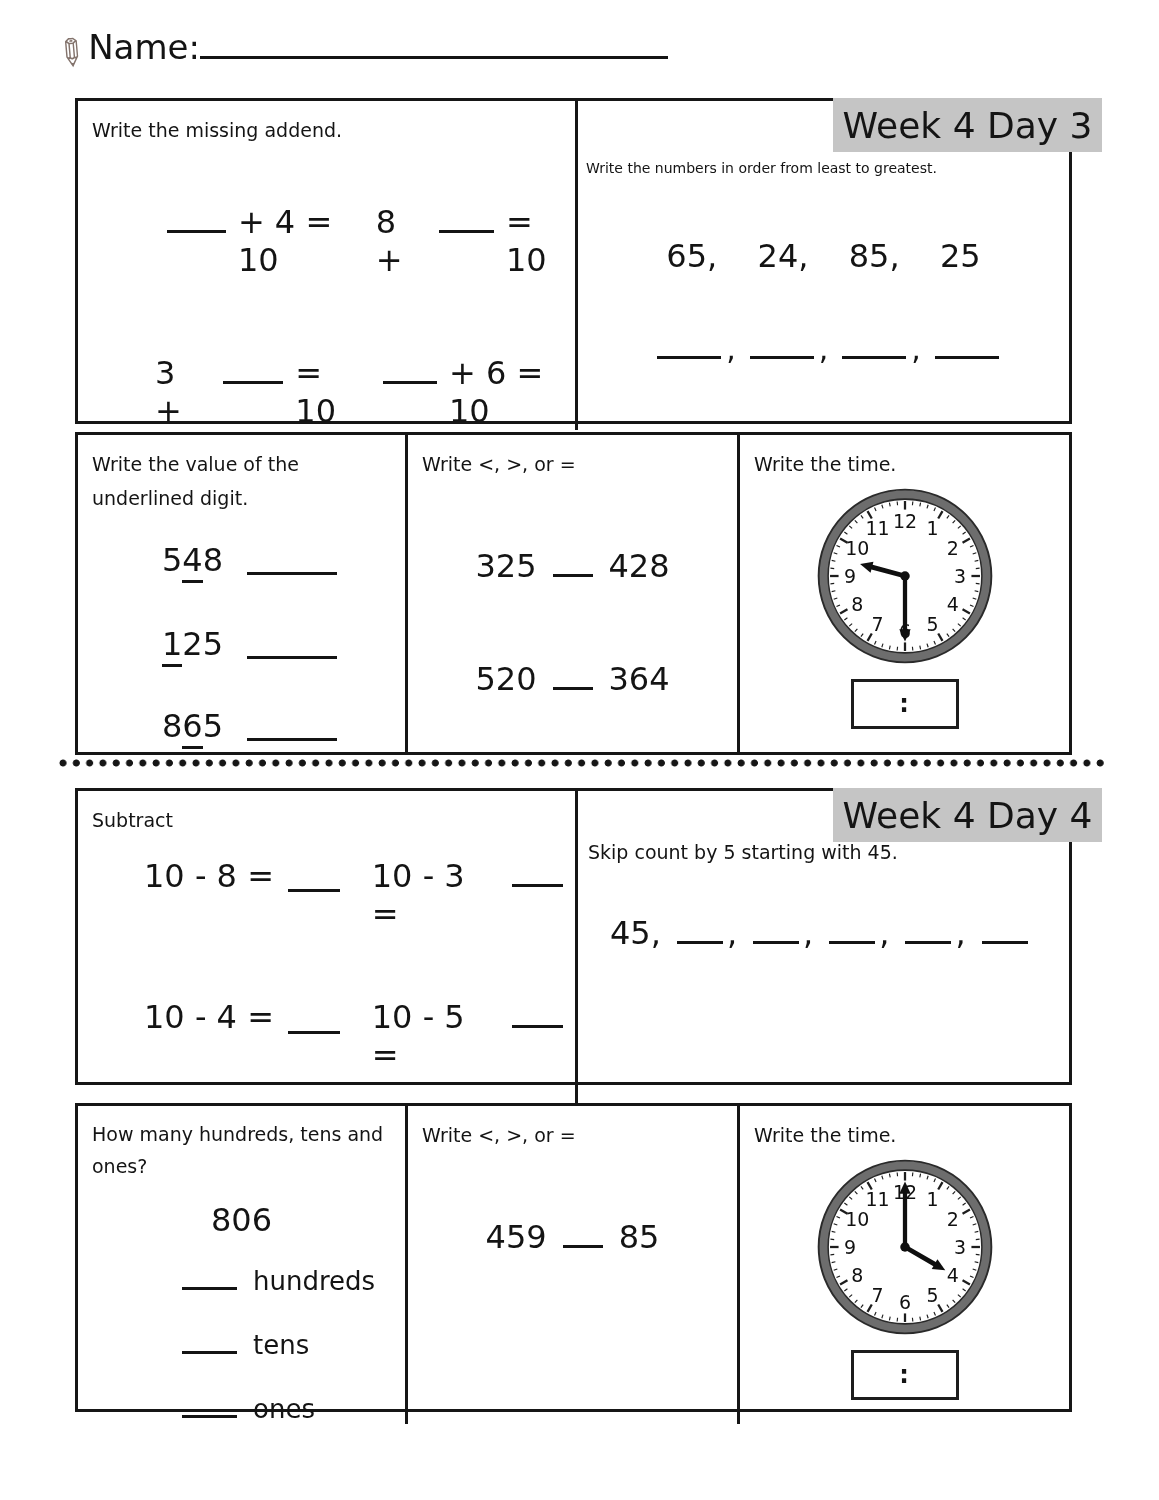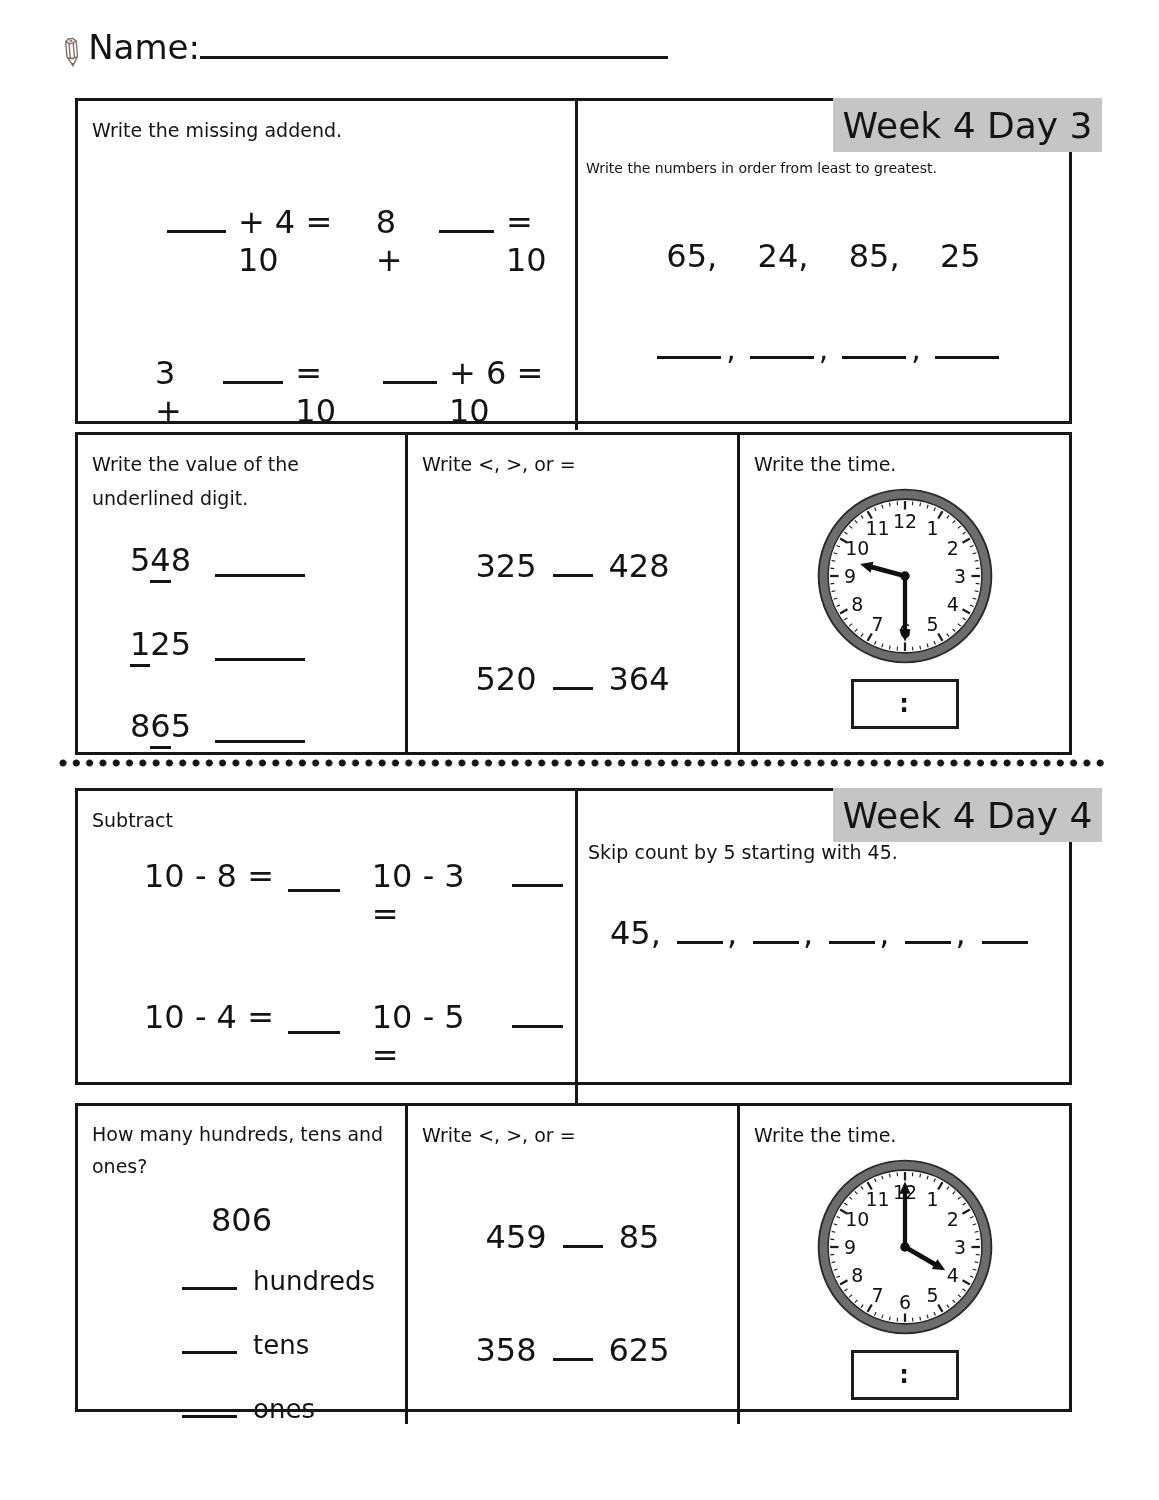--- a/index.html
+++ b/index.html
@@ -34,21 +34,21 @@
   .ma-row1{margin-top:52px;}
   .ma-row2{margin-top:72px;}
   .ma-row .p1{width:245px;display:flex;align-items:baseline;}
   .ma-row .p2{display:flex;align-items:baseline;}
   
   .order-prompt{padding-top:58px;padding-left:8px;font-size:14px;line-height:1.3;}
   .order-nums{font-size:32px;text-align:center;margin-top:60px;word-spacing:10px;white-space:pre;}
   .order-blanks{display:flex;justify-content:center;align-items:baseline;font-size:30px;margin-top:52px;}
   .order-blanks .blank{margin:0 5px 0 14px;}
   
-  .udi{font-size:32px;padding-left:52px;display:flex;align-items:center;gap:24px;}
+  .udi{font-size:32px;padding-left:84px;display:flex;align-items:flex-start;gap:24px;}
   .udi1{margin-top:26px}.udi2{margin-top:46px}.udi3{margin-top:44px}
   .ud{border-bottom:3px solid #141414;padding-bottom:1px;}
   
   .cmp{font-size:32px;display:flex;justify-content:center;align-items:baseline;gap:16px;}
   .cmp1{margin-top:62px}.cmp2{margin-top:72px}
   
   .clock-svg{display:block;margin:2px auto 0;}
   svg text{font-family:"DejaVu Sans",sans-serif;}
   .time-box{width:102px;height:44px;border:3px solid #1d1d1d;background:#fff;
             display:flex;align-items:center;justify-content:center;margin:10px auto 0;}
@@ -321,25 +321,20 @@
         <span>ones</span>
       </div>
     </div>
     <div class="cell div-l">
       <div class="prompt">Write &lt;, &gt;, or =</div>
       <div class="cmp cmp1">
         <span>459</span>
         <span class="blank w40"></span>
         <span>85</span>
       </div>
-      <div class="cmp cmp2">
-        <span>358</span>
-        <span class="blank w40"></span>
-        <span>625</span>
-      </div>
     </div>
     <div class="cell div-l">
       <div class="prompt">Write the time.</div>
       <svg class="clock-svg" width="186" height="186" viewBox="0 0 196 196">
           <circle cx="98" cy="98" r="86" fill="#fff" stroke="#6d6d6d" stroke-width="10"></circle>
           <circle cx="98" cy="98" r="91" fill="none" stroke="#2a2a2a" stroke-width="2"></circle>
           <circle cx="98" cy="98" r="81" fill="none" stroke="#2a2a2a" stroke-width="1.6"></circle>
           <line x1="98" y1="19" x2="98" y2="28" stroke="#1d1d1d" stroke-width="2.4"></line>
           <line x1="106.25774859814462" y1="19.432770265906413" x2="105.83963474507401" y2="23.410857847379503" stroke="#1d1d1d" stroke-width="1.2"></line>
           <line x1="114.42502357460299" y1="20.726339542029365" x2="113.59337681133196" y2="24.638929944964588" stroke="#1d1d1d" stroke-width="1.2"></line>

